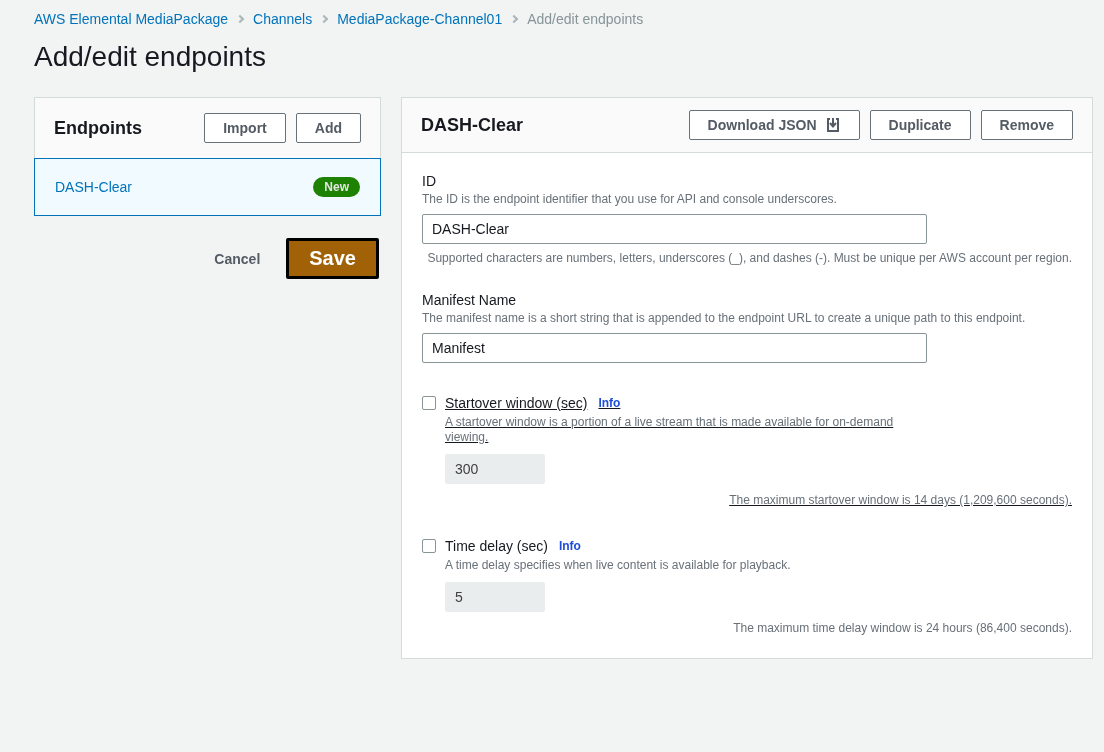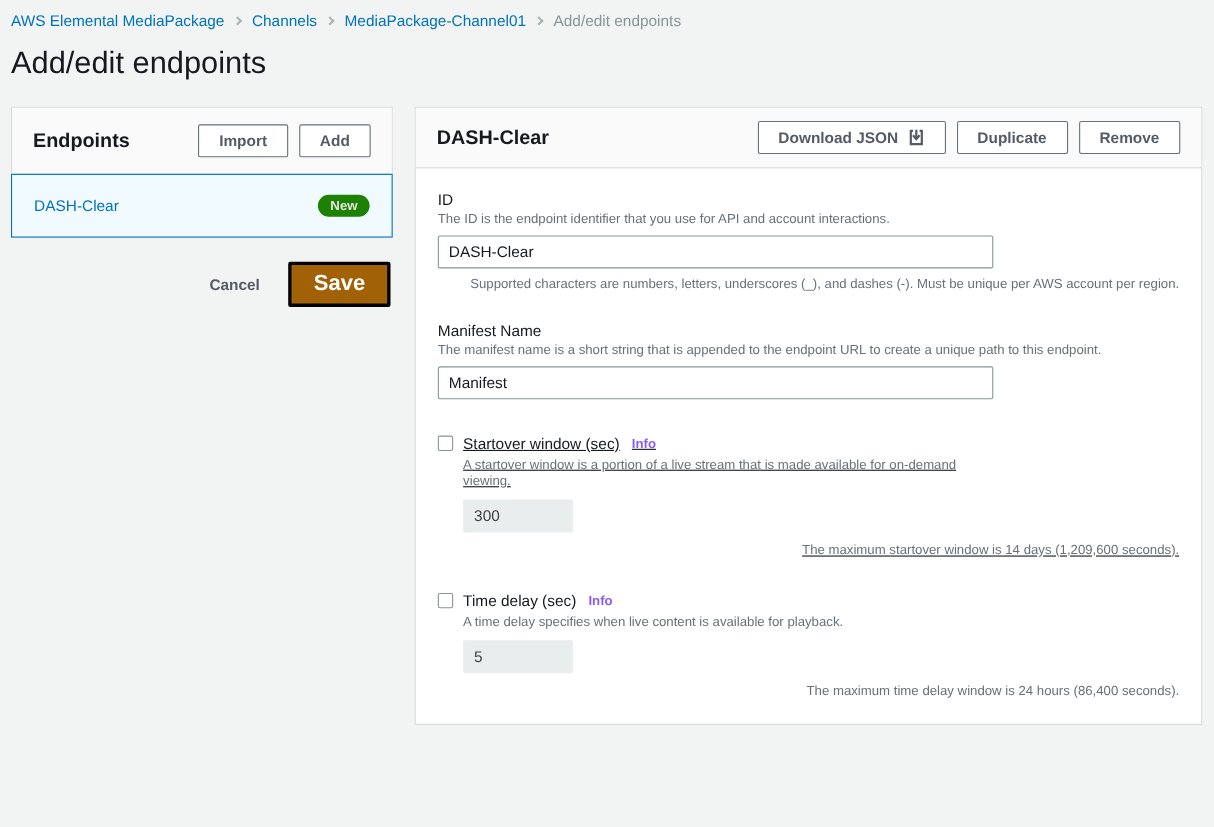--- a/index.html
+++ b/index.html
@@ -3,21 +3,21 @@
 <meta charset="utf-8">
 <style>
   * { margin:0; padding:0; box-sizing:border-box; }
   html,body { width:1104px; height:752px; }
   body {
     font-family:"Liberation Sans", sans-serif;
     background:#f2f3f3;
     color:#16191f;
     overflow:hidden;
   }
-  .page { padding:10px 11px 1px 10px; }
+  .page { padding:10px 11px 1px 10px;margin-left:24px; }
 
   
   .breadcrumb { display:flex; align-items:center; font-size:14px; height:18px; }
   .crumb { color:#0073bb; text-decoration:none; cursor:pointer; }
   .crumb-current { color:#879596; }
   .crumb-sep {
     display:inline-block; width:6px; height:6px;
     border-right:2px solid #aab7b8; border-top:2px solid #aab7b8;
     transform:rotate(45deg); margin:0 10px 0 9px;
   }
@@ -81,21 +81,21 @@
     font-family:"Liberation Sans", sans-serif; background:#fff;
   }
   .field-hint { font-size:12px; color:#687078; margin-top:7px; line-height:15px;text-align:right; }
 
   .checkbox-row { display:flex; align-items:center; gap:9px; margin-bottom:4px; }
   .checkbox {
     width:14px; height:14px; border:1px solid #879596; border-radius:2px;
     background:#fff; flex:none; cursor:pointer;
   }
   .checkbox-row .field-label { margin-bottom:0; }
-  .info-link { color:#8b5cf6; font-size:12px; font-weight:700; text-decoration:none; cursor:pointer; margin-left:2px; }
+  .info-link { color:#1d4ed8; font-size:12px; font-weight:700; text-decoration:none; cursor:pointer; margin-left:2px; }
   .checkbox-body { margin-left:23px; }
   .checkbox-body .field-desc { max-width:490px; margin-bottom:9px; }
   .small-input {
     width:100px; height:30px; background:#eaeded; border:1px solid #eaeded; border-radius:2px;
     padding:4px 9px; font-size:14px; color:#404040; font-family:"Liberation Sans", sans-serif;
   }
   .checkbox-body .field-hint { margin-top:9px; }
 
   .dl-icon { flex:none; display:inline-flex; }
 </style>
@@ -156,21 +156,21 @@
             </button>
             <button class="btn">Duplicate</button>
             <button class="btn">Remove</button>
           </div>
         </header>
 
         <div class="card-body">
 
           <div class="field">
             <label class="field-label">ID</label>
-            <div class="field-desc">The ID is the endpoint identifier that you use for API and account interactions.</div>
+            <div class="field-desc">The ID is the endpoint identifier that you use for API and console underscores.</div>
             <input type="text" class="text-input" value="DASH-Clear" style="">
             <div class="field-hint">Supported characters are numbers, letters, underscores (_), and dashes (-). Must be unique per AWS account per region.</div>
           </div>
 
 
           <div class="field">
             <label class="field-label">Manifest Name</label>
             <div class="field-desc">The manifest name is a short string that is appended to the endpoint URL to create a unique path to this endpoint.</div>
             <input type="text" class="text-input" value="Manifest" style="">
           </div>

